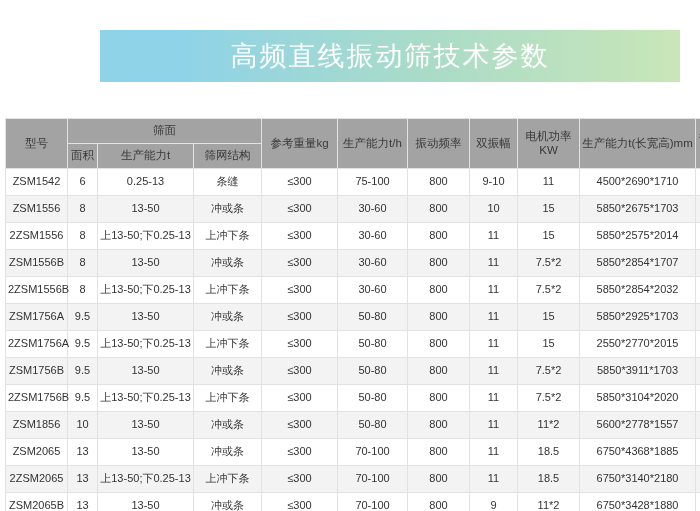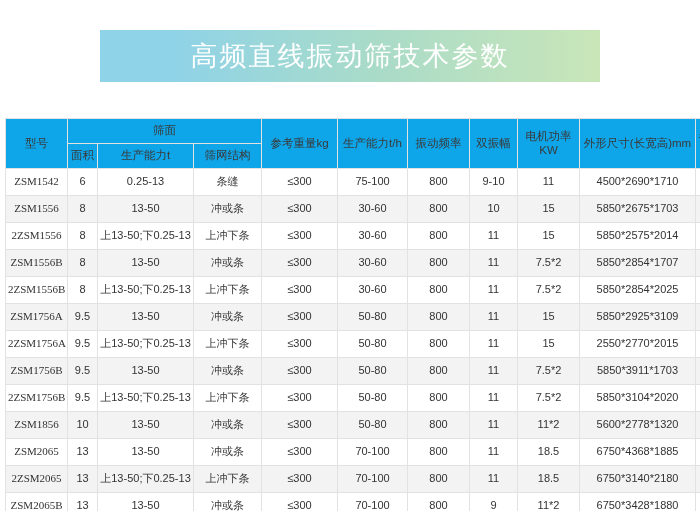--- a/index.html
+++ b/index.html
@@ -16,21 +16,21 @@
   .page {
     position: relative;
     width: 700px;
     height: 511px;
     box-sizing: border-box;
   }
   .title-banner {
     position: absolute;
     left: 100px;
     top: 30px;
-    width: 500px;
+    width: 580px;
     height: 52px;
     background: linear-gradient(to right, #8fd3e8 0%, #8fd3e8 14%, #a9dbc8 55%, #c9e6b8 100%);
     display: flex;
     align-items: center;
     justify-content: center;
   }
   .title-text {
     color: #ffffff;
     font-size: 27px;
     letter-spacing: 2px;
@@ -49,38 +49,37 @@
     border: 1px solid #e2e2e2;
     font-size: 11px;
     color: #333333;
     text-align: center;
     vertical-align: middle;
     padding: 0 2px;
     font-weight: normal;
     line-height: 1.2;
   }
   table.spec thead th {
-    background: #0ea5e9;
+    background: #a3a3a3;
     height: 24px;
     color: #3a3a3a;
     font-size: 11.5px;
   }
   table.spec tbody tr {
     height: 27px;
   }
   table.spec tbody tr:nth-child(odd) td {
     background: #ffffff;
   }
   table.spec tbody tr:nth-child(even) td {
     background: #f3f3f3;
   }
   td.model {
     text-align: left;
     padding-left: 8px;
-    font-family: Liberation Serif, serif;
   }
   .col-model   { width: 62px; }
   .col-area    { width: 30px; }
   .col-size    { width: 96px; }
   .col-struct  { width: 68px; }
   .col-feed    { width: 76px; }
   .col-cap     { width: 70px; }
   .col-freq    { width: 62px; }
   .col-amp     { width: 48px; }
   .col-power   { width: 62px; }
@@ -112,21 +111,21 @@
     </colgroup>
     <thead>
       <tr>
         <th rowspan="2">型号</th>
         <th colspan="3">筛面</th>
         <th rowspan="2">参考重量kg</th>
         <th rowspan="2">生产能力t/h</th>
         <th rowspan="2">振动频率</th>
         <th rowspan="2">双振幅</th>
         <th rowspan="2">电机功率KW</th>
-        <th rowspan="2">外形尺寸(长宽高)mm</th>
+        <th rowspan="2">生产能力t(长宽高)mm</th>
         <th rowspan="2">参考重量kg</th>
       </tr>
       <tr>
         <th>面积</th>
         <th>生产能力t</th>
         <th>筛网结构</th>
       </tr>
     </thead>
     <tbody id="spec-body">
         <tr>
@@ -184,34 +183,34 @@
         <tr>
           <td class="model">2ZSM1556B</td>
           <td>8</td>
           <td>上13-50;下0.25-13</td>
           <td>上冲下条</td>
           <td>≤300</td>
           <td>30-60</td>
           <td>800</td>
           <td>11</td>
           <td>7.5*2</td>
-          <td>5850*2854*2025</td>
+          <td>5850*2854*2032</td>
           <td>5790</td>
         </tr>
         <tr>
           <td class="model">ZSM1756A</td>
           <td>9.5</td>
           <td>13-50</td>
           <td>冲或条</td>
           <td>≤300</td>
           <td>50-80</td>
           <td>800</td>
           <td>11</td>
           <td>15</td>
-          <td>5850*2925*3109</td>
+          <td>5850*2925*1703</td>
           <td>5098</td>
         </tr>
         <tr>
           <td class="model">2ZSM1756A</td>
           <td>9.5</td>
           <td>上13-50;下0.25-13</td>
           <td>上冲下条</td>
           <td>≤300</td>
           <td>50-80</td>
           <td>800</td>
@@ -249,21 +248,21 @@
         <tr>
           <td class="model">ZSM1856</td>
           <td>10</td>
           <td>13-50</td>
           <td>冲或条</td>
           <td>≤300</td>
           <td>50-80</td>
           <td>800</td>
           <td>11</td>
           <td>11*2</td>
-          <td>5600*2778*1320</td>
+          <td>5600*2778*1557</td>
           <td>4580</td>
         </tr>
         <tr>
           <td class="model">ZSM2065</td>
           <td>13</td>
           <td>13-50</td>
           <td>冲或条</td>
           <td>≤300</td>
           <td>70-100</td>
           <td>800</td>

